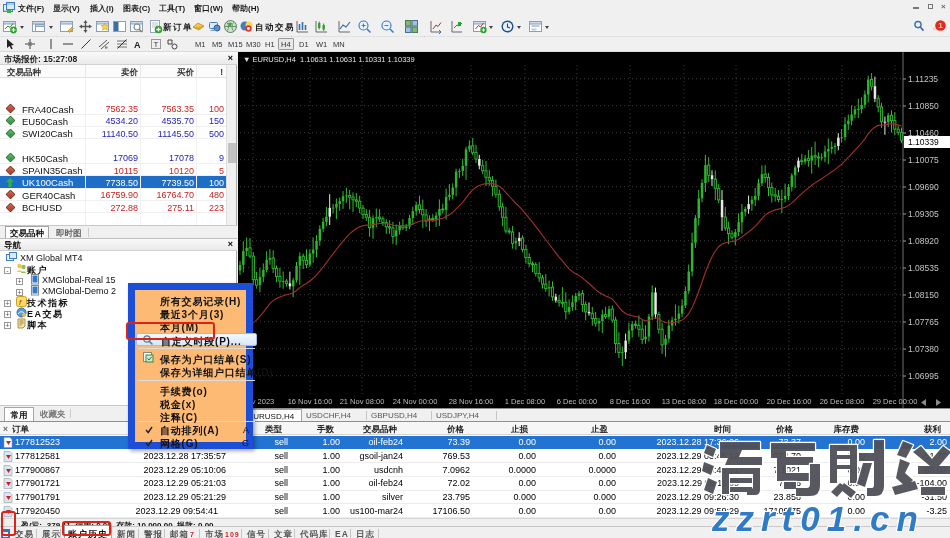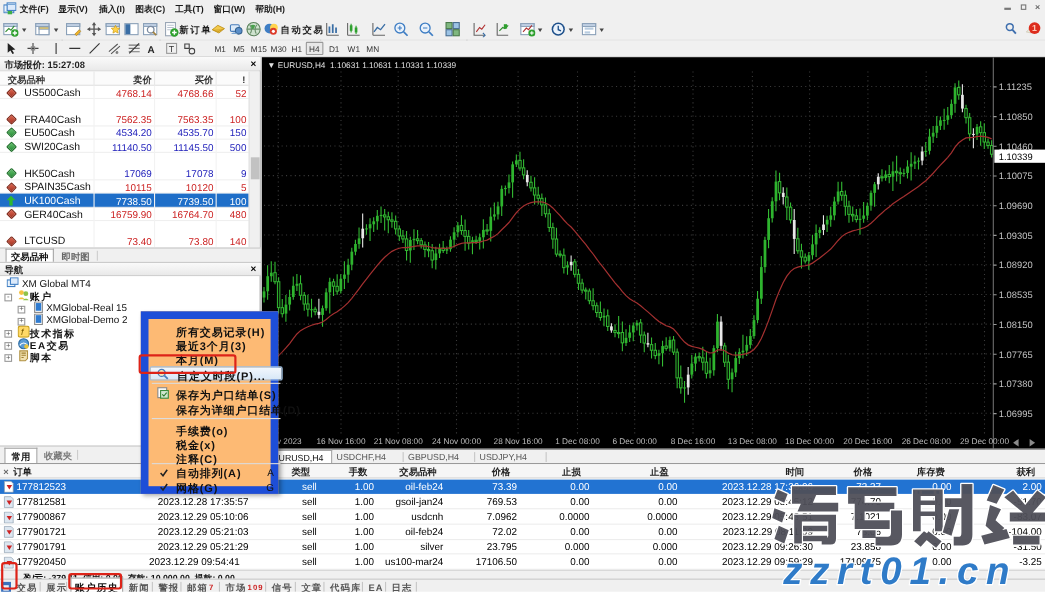--- a/index.html
+++ b/index.html
@@ -280,27 +280,20 @@
 <div class="mwhead">市场报价: 15:27:08<span style="position:absolute;right:4px;top:1px;color:#000;font-weight:bold;font-size:9px">×</span></div>
 <div class="mwcols">
       <span style="position:absolute;left:7px;top:1.5px">交易品种</span>
       <span style="position:absolute;right:89px;top:1.5px">卖价</span>
       <span style="position:absolute;right:33px;top:1.5px">买价</span>
       <span style="position:absolute;right:4px;top:1.5px">!</span>
       <i style="position:absolute;left:85px;top:0;width:1px;height:13px;background:#e8e8e8"></i>
       <i style="position:absolute;left:140px;top:0;width:1px;height:13px;background:#e8e8e8"></i>
       <i style="position:absolute;left:196px;top:0;width:1px;height:13px;background:#e8e8e8"></i>
     </div>
-<div class="mwrow" style="top:26px">
-      <i class="dia dred"></i>
-      <span class="nm">US500Cash</span>
-      <span class="v1 red">4768.14</span>
-      <span class="v2 red">4768.66</span>
-      <span class="v3 red">52</span>
-    </div>
 <div class="mwrow" style="top:50.599999999999994px">
       <i class="dia dred"></i>
       <span class="nm">FRA40Cash</span>
       <span class="v1 red">7562.35</span>
       <span class="v2 red">7563.35</span>
       <span class="v3 red">100</span>
     </div>
 <div class="mwrow" style="top:62.89999999999999px">
       <i class="dia dgrn"></i>
       <span class="nm">EU50Cash</span>
@@ -338,26 +331,26 @@
       <span class="v2 red">7739.50</span>
       <span class="v3 ">100</span>
     </div>
 <div class="mwrow" style="top:136.7px">
       <i class="dia dred"></i>
       <span class="nm">GER40Cash</span>
       <span class="v1 red">16759.90</span>
       <span class="v2 red">16764.70</span>
       <span class="v3 red">480</span>
     </div>
-<div class="mwrow" style="top:161.3px">
+<div class="mwrow" style="top:149.0px">
       <i class="dia dred"></i>
-      <span class="nm">LTCUSD</span>
-      <span class="v1 red">73.40</span>
-      <span class="v2 red">73.80</span>
-      <span class="v3 red">140</span>
+      <span class="nm">BCHUSD</span>
+      <span class="v1 red">272.88</span>
+      <span class="v2 red">275.11</span>
+      <span class="v3 red">223</span>
     </div>
 <i class="ab" style="left:85px;top:26px;width:1px;height:147px;background:#f2f2f2"></i>
     <i class="ab" style="left:140px;top:26px;width:1px;height:147px;background:#f2f2f2"></i>
     <i class="ab" style="left:196px;top:26px;width:1px;height:147px;background:#f2f2f2"></i>
 <div class="mwsb">
       <div style="position:absolute;left:1px;top:78px;width:8px;height:20px;background:#c2c2c2"></div>
     </div>
 <div class="mwtabs">
       <span class="wtab" style="left:5px;top:0px;width:44px;height:13px;padding-top:1px;font-size:8.5px">交易品种</span>
       <span style="position:absolute;left:56px;top:2px">即时图</span>

